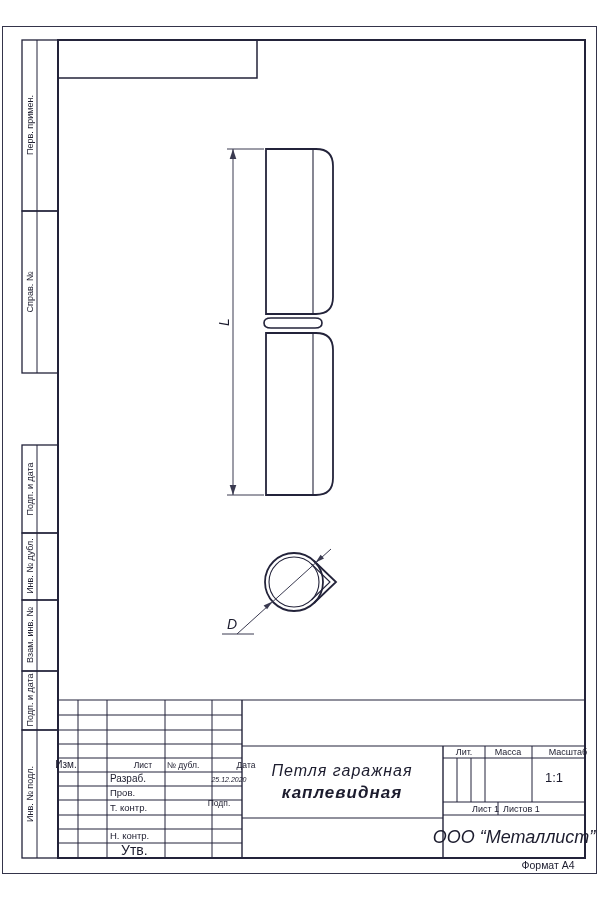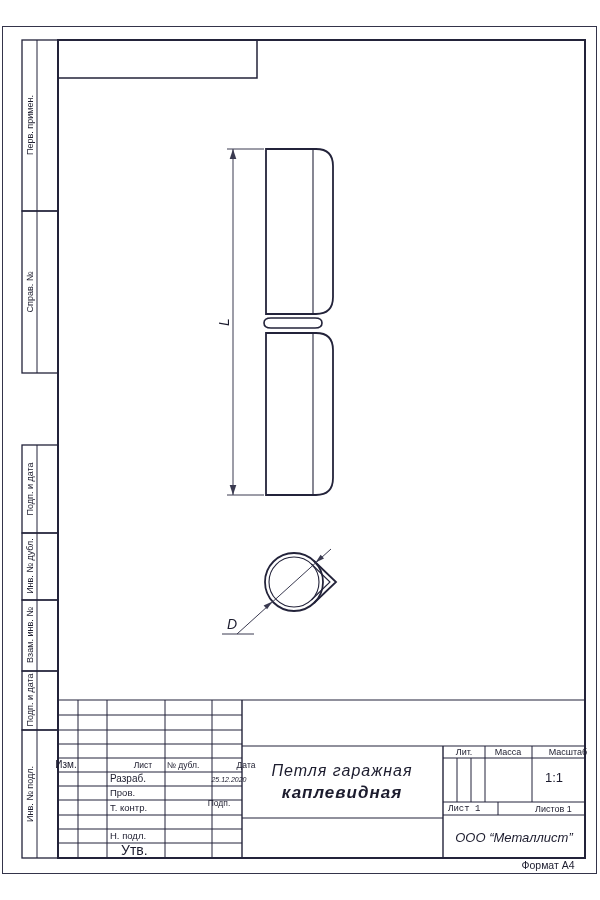--- a/index.html
+++ b/index.html
@@ -109,32 +109,32 @@
 
   <div class="lbl" style="left:66px;  top:765px; font-size:10px;">Изм.</div>
   <div class="lbl" style="left:143px; top:765px; font-size:8.5px;">Лист</div>
   <div class="lbl" style="left:183px; top:765px; font-size:8.5px;">№ дубл.</div>
   <div class="lbl" style="left:219px; top:803px; font-size:8.5px;">Подп.</div>
   <div class="lbl" style="left:246px; top:765px; font-size:8.5px;text-align:center;">Дата</div>
 
   <div class="lbl la" style="left:110px; top:779px; font-size:10px;">Разраб.</div>
   <div class="lbl la" style="left:110px; top:793px; font-size:9.5px;">Пров.</div>
   <div class="lbl la" style="left:110px; top:808px; font-size:9.5px;">Т. контр.</div>
-  <div class="lbl la" style="left:110px; top:836px; font-size:9.5px;">Н. подл.</div>
+  <div class="lbl la" style="left:110px; top:836px; font-size:9.5px;">Н. контр.</div>
   <div class="lbl la" style="left:121px; top:850px; font-size:14px;">Утв.</div>
   <div class="lbl it" style="left:229px; top:779px; font-size:7px;">25.12.2020</div>
 
   <div class="lbl it" style="left:342px; top:771px; font-size:16px; letter-spacing:1px;">Петля гаражная</div>
   <div class="lbl it" style="left:342px; top:792px; font-size:17px; letter-spacing:1px;font-weight:bold;">каплевидная</div>
 
   <div class="lbl" style="left:464px; top:752px; font-size:9px;">Лит.</div>
   <div class="lbl" style="left:508px; top:752px; font-size:9px;">Масса</div>
   <div class="lbl" style="left:558px; top:752px; font-size:9px;padding-left:20px;">Масштаб</div>
   <div class="lbl" style="left:554px; top:777px; font-size:13px;">1:1</div>
 
-  <div class="lbl la" style="left:448px; top:809px; font-size:9px;font-family:Liberation Mono, monospace;">Лист 1</div>
-  <div class="lbl la" style="left:503px; top:809px; font-size:9px;margin-left:32px;">Листов 1</div>
+  <div class="lbl la" style="left:472px; top:809px; font-size:9px;">Лист 1</div>
+  <div class="lbl la" style="left:503px; top:809px; font-size:9px;">Листов 1</div>
 
-  <div class="lbl it" style="left:514px; top:837px; font-size:13px;text-align:right;">ООО “Металлист”</div>
+  <div class="lbl it" style="left:514px; top:837px; font-size:18px;text-align:right;">ООО “Металлист”</div>
 
   <div class="lbl" style="left:548px; top:865px; font-size:10.5px;">Формат А4</div>
 
 </div>
 
 </body></html>

